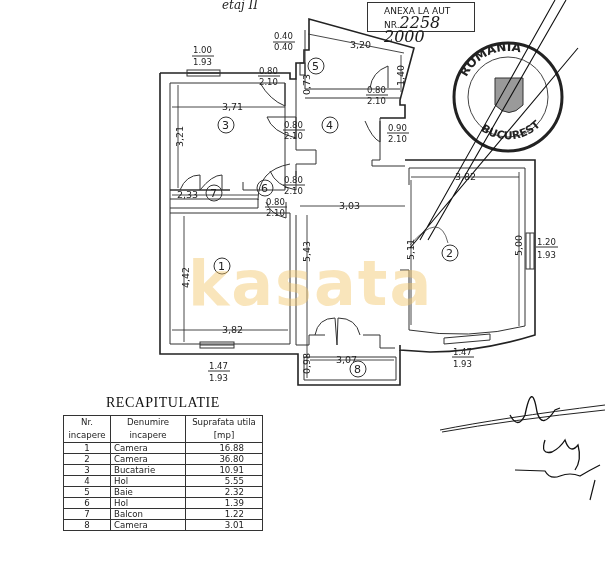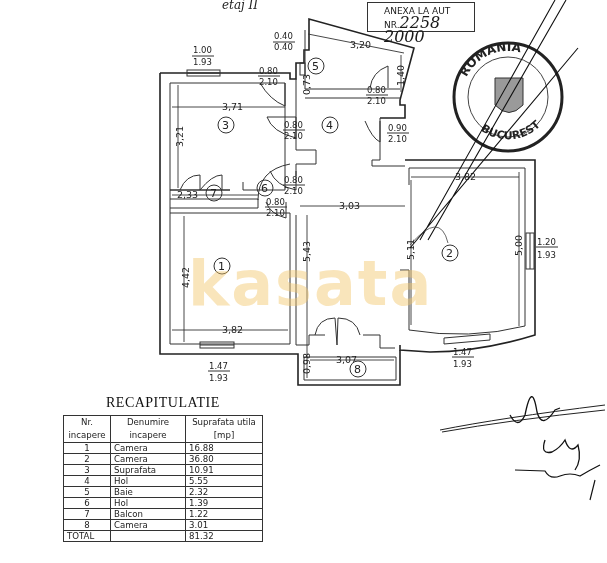--- a/index.html
+++ b/index.html
@@ -17,21 +17,21 @@
   .hand { font-family:"DejaVu Serif", serif; font-style:italic; fill:#222; }
 
   .recap-title { position:absolute; left:106px; top:395px; font-family:"Liberation Serif", serif; font-size:14px; letter-spacing:0.5px; color:#111; }
   table.recap { position:absolute; left:63px; top:415px; border-collapse:collapse; font-family:"DejaVu Sans", sans-serif; font-size:8.6px; color:#222; }
   table.recap td, table.recap th { border:1px solid #333; padding:0 3px; line-height:10px; height:10px; font-weight:normal; }
   table.recap th { line-height:13px; }
   table.recap th.c1 { width:40px; text-align:center; }
   table.recap th.c2 { width:68px; text-align:center; }
   table.recap th.c3 { width:70px; text-align:center; }
   table.recap td.n { text-align:center; }
-  table.recap td.v { text-align:left; padding-right:18px; }
+  table.recap td.v { text-align:right; padding-right:18px; }
   .annex { position:absolute; left:367px; top:2px; width:108px; height:30px; border:1.5px solid #333; font-family:"DejaVu Sans", sans-serif; font-size:9px; line-height:12px; padding:2px 16px; box-sizing:border-box; }
   .annex .hw { font-family:"DejaVu Serif", serif; font-style:italic; font-size:16px; }
 </style>
 </head>
 <body>
 
 <svg id="plan" viewBox="0 0 607 563" xmlns="http://www.w3.org/2000/svg">
 
   <text class="hand" x="222" y="9" font-size="12">etaj II</text>
 
@@ -250,21 +250,21 @@
         <td>Camera</td>
         <td class="v">16.88</td>
       </tr>
   <tr>
         <td class="n">2</td>
         <td>Camera</td>
         <td class="v">36.80</td>
       </tr>
   <tr>
         <td class="n">3</td>
-        <td>Suprafata</td>
+        <td>Bucatarie</td>
         <td class="v">10.91</td>
       </tr>
   <tr>
         <td class="n">4</td>
         <td>Hol</td>
         <td class="v">5.55</td>
       </tr>
   <tr>
         <td class="n">5</td>
         <td>Baie</td>
@@ -278,19 +278,14 @@
   <tr>
         <td class="n">7</td>
         <td>Balcon</td>
         <td class="v">1.22</td>
       </tr>
   <tr>
         <td class="n">8</td>
         <td>Camera</td>
         <td class="v">3.01</td>
       </tr>
-  <tr>
-        <td>TOTAL</td>
-        <td></td>
-        <td class="v">81.32</td>
-      </tr>
 </tbody>
   </table>
 
 </body></html>

